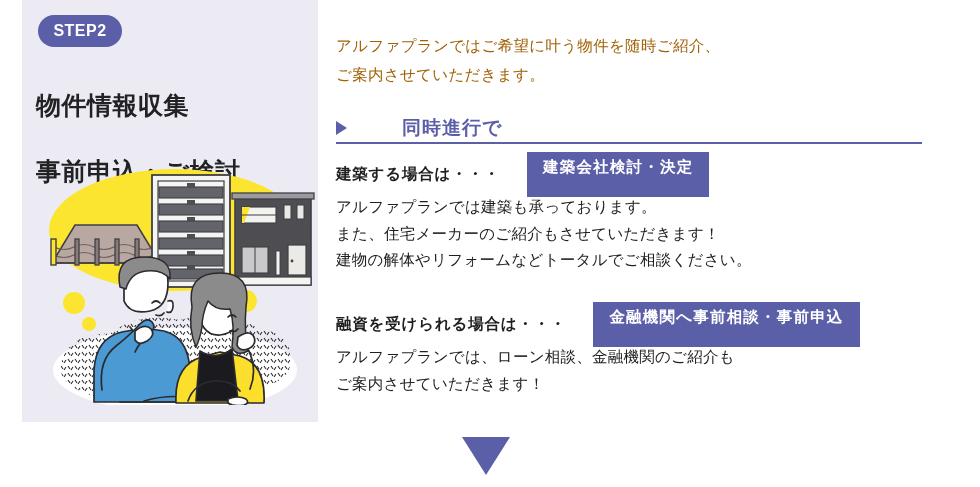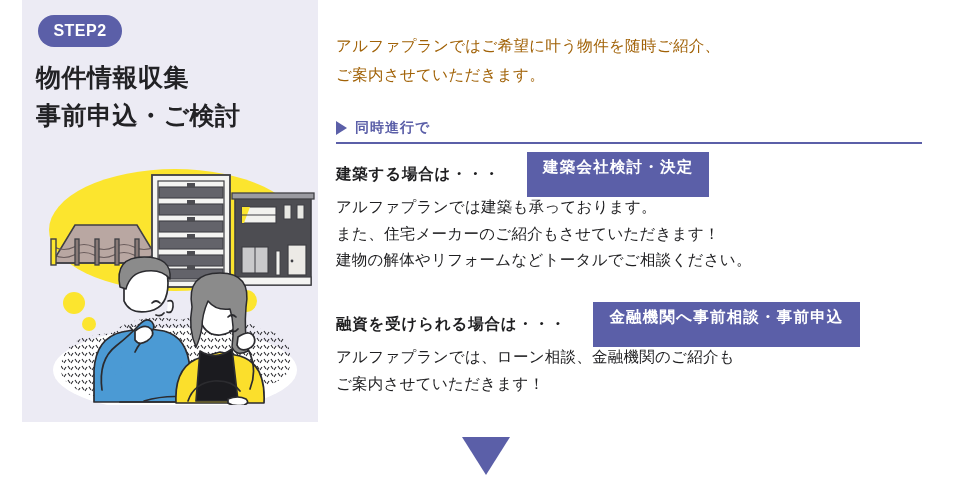--- a/index.html
+++ b/index.html
@@ -51,21 +51,21 @@
     position: absolute;
     left: 14px;
     top: 58px;
     width: 270px;
     color: #222225;
     font-size: 25px;
     font-weight: bold;
     line-height: 1.52;
     letter-spacing: 0.5px;
   }
-  .step-title div { white-space: nowrap; }
+  .step-title div { white-space: nowrap; margin-top: 28px; }
 
   .illustration {
     position: absolute;
     left: 10px;
     top: 155px;
     width: 286px;
     height: 250px;
   }
 
   
@@ -104,23 +104,24 @@
     gap: 8px;
   }
   .tri-right {
     width: 0; height: 0;
     border-left: 11px solid #5b5fa8;
     border-top: 7px solid transparent;
     border-bottom: 7px solid transparent;
   }
   .parallel-label {
     color: #5b5fa8;
-    font-size: 14px;
+    font-size: 19px;
     font-weight: bold;
     letter-spacing: 1px;
+    margin-left: 47px;
   }
 
   .section-head {
     position: absolute;
     display: flex;
     align-items: center;
     gap: 27px;
   }
   .section-head .lead {
     color: #1f1f21;

